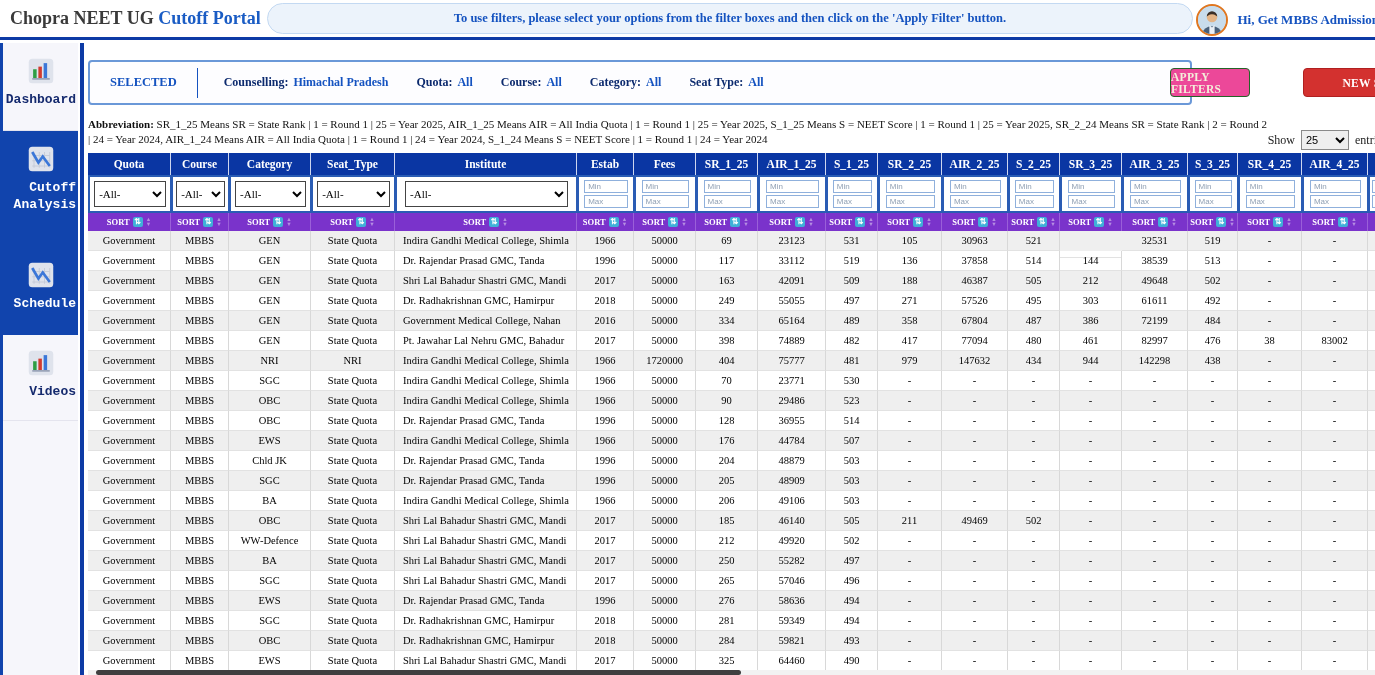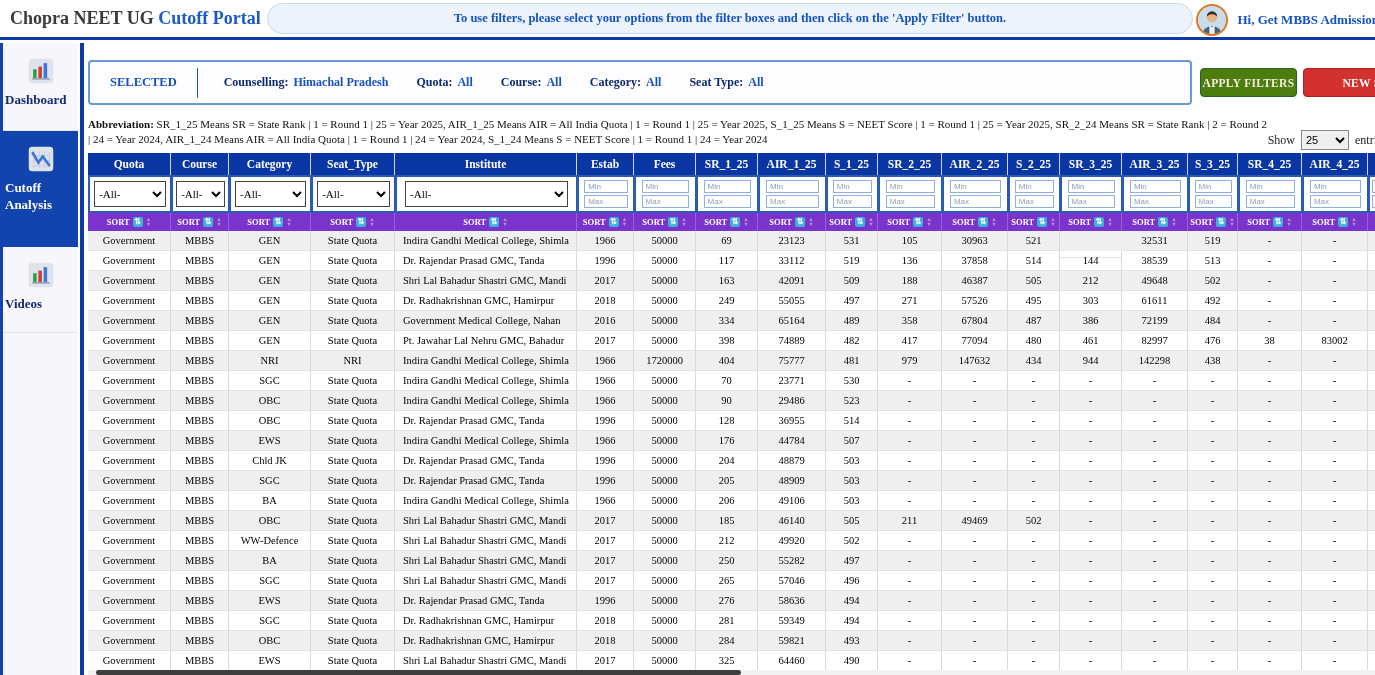--- a/index.html
+++ b/index.html
@@ -17,21 +17,21 @@
                  display:flex; align-items:center; justify-content:center;
                  color:#1553c0; font-weight:bold; font-size:12.5px; overflow:hidden; white-space:nowrap; }
   .user { position:absolute; right:-4px; top:3px; height:34px; display:flex; align-items:center; gap:9px; }
   .avatar { width:32px; height:32px; border-radius:50%; border:2px solid #e0761f; overflow:hidden;
             background:#c8dcec; flex:0 0 auto; }
   .greeting { color:#1553c0; font-weight:bold; font-size:13px; white-space:nowrap; }
 
   
   .sidebar { position:absolute; left:0; top:43px; width:78px; bottom:0; background:#f6f6fb;
              border-left:3px solid #1144ad; }
-  .side-item { text-align:left; padding-top:14px; border-bottom:1px solid #e4e4ee; }
+  .side-item { text-align:right; padding-top:14px; border-bottom:1px solid #e4e4ee;font-family:Liberation Mono, monospace; }
   .side-item .icon { width:28px; height:28px; margin:0 auto 6px auto; }
   .side-item .lbl { font-weight:bold; font-size:13px; line-height:17px; padding:0 2px 12px 2px; }
   .side-item.light .lbl { color:#152a6e; }
   .side-item.blue { background:#1144ad; border-bottom:none; }
   .side-item.blue .lbl { color:#fff; }
   .side-item.logout .lbl { color:#d22642; }
 
   
   .main { position:absolute; left:78px; top:43px; right:0; bottom:0; overflow:hidden; background:#fff; }
   .main::before { content:''; position:absolute; left:2px; top:0; bottom:0; width:4px; background:#0d3aa5; }
@@ -42,21 +42,21 @@
   .selected-lbl { color:#1553c0; font-weight:bold; font-size:12.5px; padding:0 20px; white-space:nowrap; }
   .sel-divider { width:1px; height:30px; background:#1553c0; margin-right:26px; flex:0 0 auto; }
   .sel-filters { display:flex; gap:28px; white-space:nowrap; }
   .sel-filters .pair { font-size:12px; font-weight:bold; }
   .pair .k { color:#0c2a6e; }
   .pair .v { color:#1553c0; margin-left:5px; }
 
   .btn { position:absolute; top:25px; height:29px; border-radius:4px; font-family:"Liberation Serif",serif;
          font-weight:bold; font-size:11.5px; letter-spacing:.3px; cursor:pointer;
          display:flex; align-items:center; justify-content:center; }
-  .btn-apply { left:1122px; width:97px; background:#4d7c0f; border:1px solid #246428; color:#f4eeda; }
+  .btn-apply { left:1092px; width:80px; background:#ec4899; border:1px solid #246428; color:#f4eeda; }
   .btn-new   { left:1225px; width:160px; background:#d3312f; border:1px solid #b02020; color:#fff; }
 
   .abbrev { position:absolute; left:10px; top:74px; width:1180px; font-size:11px; line-height:15px;
             color:#111; }
   .abbrev .blabel { font-weight:bold; }
 
   .show-entries { position:absolute; top:87px; right:-12px; font-size:12px; color:#222;
                   display:flex; align-items:center; gap:6px; white-space:nowrap; }
   .show-entries select { width:48px; height:20px; font-size:11px; border:1px solid #8a8a8a;
                          font-family:"Liberation Sans",sans-serif; }
@@ -133,20 +133,30 @@
   <div class="side-item blue" style="height:116px">
     <div class="icon">
       <svg viewBox="0 0 32 32" width="28" height="28">
           <rect x="2" y="2" width="28" height="28" rx="4" fill="#dfe3ec"></rect>
           <path d="M8 8 v18 M14 8 v18 M20 8 v18 M26 8 v18 M6 12 h20 M6 18 h20 M6 24 h20" stroke="#c3c9d6" stroke-width="1" fill="none"></path>
           <polyline points="6,8 13,20 18,13 26,24" stroke="#3b77d8" stroke-width="3" fill="none"></polyline>
         </svg>
     </div>
     <div class="lbl">Cutoff Analysis</div>
   </div>
+  <div class="side-item blue" style="height:88px">
+    <div class="icon">
+      <svg viewBox="0 0 32 32" width="28" height="28">
+          <rect x="2" y="2" width="28" height="28" rx="4" fill="#dfe3ec"></rect>
+          <path d="M8 8 v18 M14 8 v18 M20 8 v18 M26 8 v18 M6 12 h20 M6 18 h20 M6 24 h20" stroke="#c3c9d6" stroke-width="1" fill="none"></path>
+          <polyline points="6,8 13,20 18,13 26,24" stroke="#3b77d8" stroke-width="3" fill="none"></polyline>
+        </svg>
+    </div>
+    <div class="lbl">Schedule</div>
+  </div>
   <div class="side-item light" style="height:86px">
     <div class="icon">
       <svg viewBox="0 0 32 32" width="28" height="28">
           <rect x="2" y="2" width="28" height="28" rx="4" fill="#dfe3ec"></rect>
           <rect x="7" y="14" width="4" height="10" fill="#2e9e44"></rect>
           <rect x="13" y="11" width="4" height="13" fill="#d23b2f"></rect>
           <rect x="19" y="7" width="4" height="17" fill="#3b77d8"></rect>
           <rect x="6" y="24" width="20" height="2" fill="#9aa4b8"></rect>
         </svg>
     </div>

